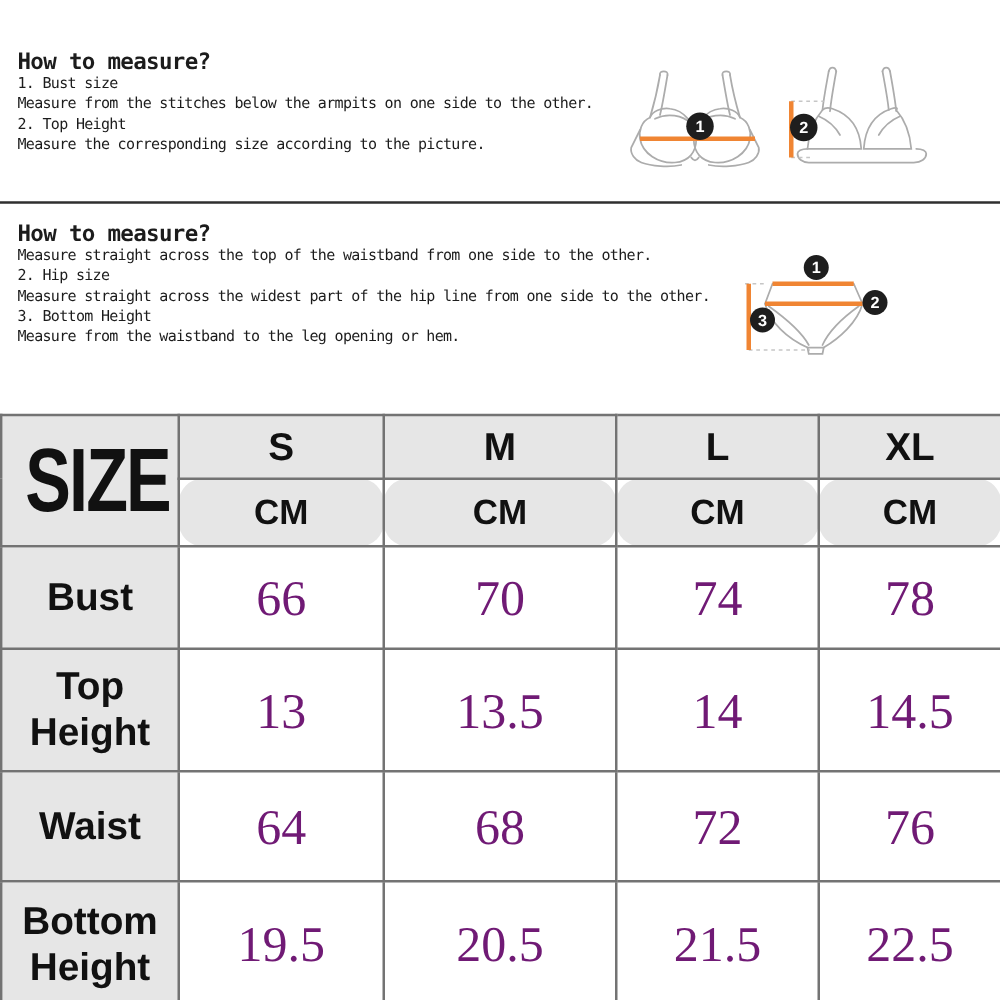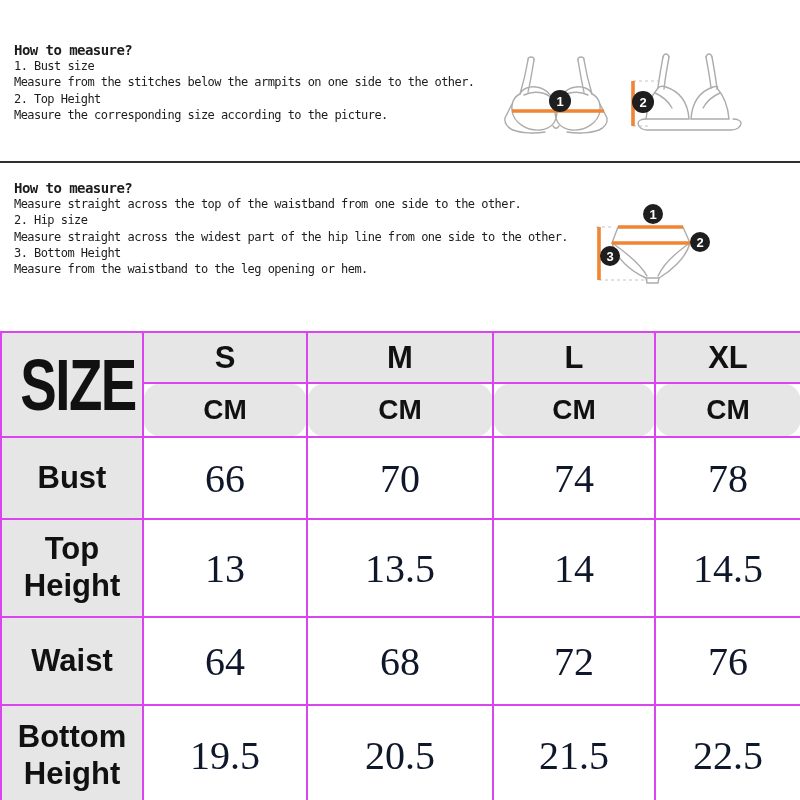--- a/index.html
+++ b/index.html
@@ -11,21 +11,21 @@
 
   
   .measure {
     position:absolute; left:14px;
     font-family:"DejaVu Sans Mono",monospace;
     font-size:12px; letter-spacing:-0.55px;
     line-height:16.2px; color:#1c1c1c; white-space:nowrap;
   }
   #measure-top { top:42px; }
   #measure-bottom { top:180px; }
-  .measure .head { font-weight:bold; font-size:14px; }
+  .measure .head { font-weight:bold; font-size:18px; }
 
   .divider {
     position:absolute; left:0; top:161px; width:800px; height:2px;
     background:#2f2f2f;
   }
 
   
   svg.fig { position:absolute; }
   #fig-top { left:495px; top:40px; }
   #fig-bottom { left:580px; top:195px; }
@@ -37,34 +37,34 @@
     fill:#ffffff; font-family:"Liberation Sans",sans-serif;
     font-size:13px; font-weight:bold; text-anchor:middle;
   }
 
   
   table.size-table {
     position:absolute; left:0; top:331px; width:800px;
     border-collapse:collapse; table-layout:fixed;
   }
   .size-table th, .size-table td {
-    border:2px solid #d946ef; padding:0;
+    border:2px solid #737373; padding:0;
     text-align:center; vertical-align:middle; overflow:hidden;
   }
   .hdr { background:#e6e6e6; }
   td.corner { background:#e6e6e6; }
   td.corner span {
     display:inline-block; font-weight:bold; font-size:72px;
     letter-spacing:-2px; transform:scaleX(0.76);
   }
   th.size-col { font-size:31px; font-weight:bold; }
   th.unit-col { font-size:28px; font-weight:bold;border-radius:19px; }
   td.row-label { background:#e6e6e6; font-weight:bold; font-size:31px; line-height:1.18; }
   td.row-label span { display:inline-block; text-align:center; max-width:110px; }
-  td.value { background:#ffffff; font-family:"Liberation Serif",serif; font-size:40px; color:#0f172a; }
+  td.value { background:#ffffff; font-family:"Liberation Serif",serif; font-size:40px; color:#701a75; }
 </style>
 </head>
 <body>
 
 <div class="canvas">
 
   <div class="measure" id="measure-top">
     <div class="head">How to measure?</div>
     <div>1. Bust size</div>
     <div>Measure from the stitches below the armpits on one side to the other.</div>

